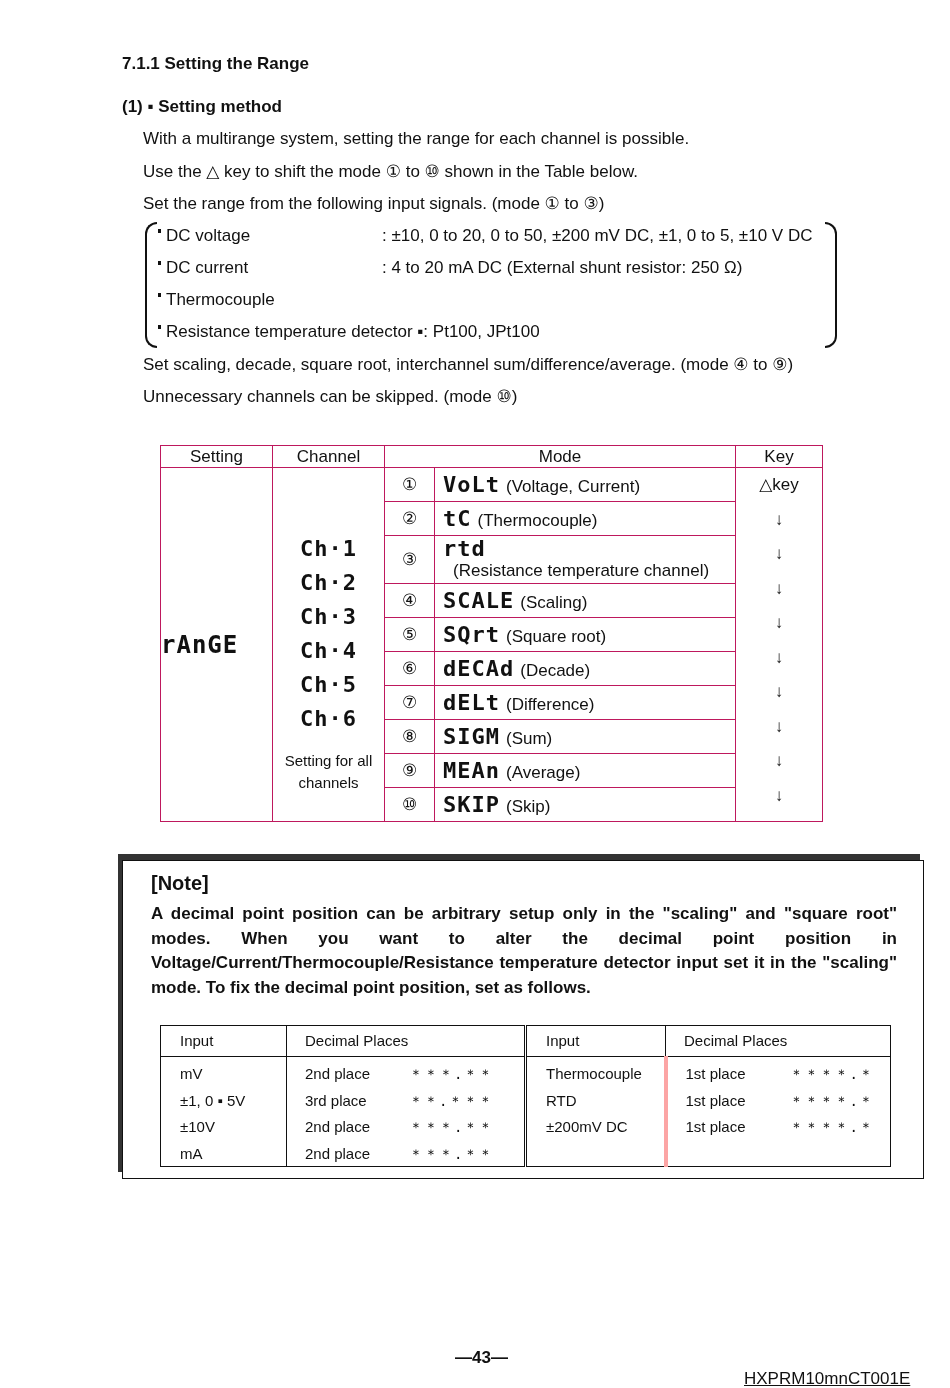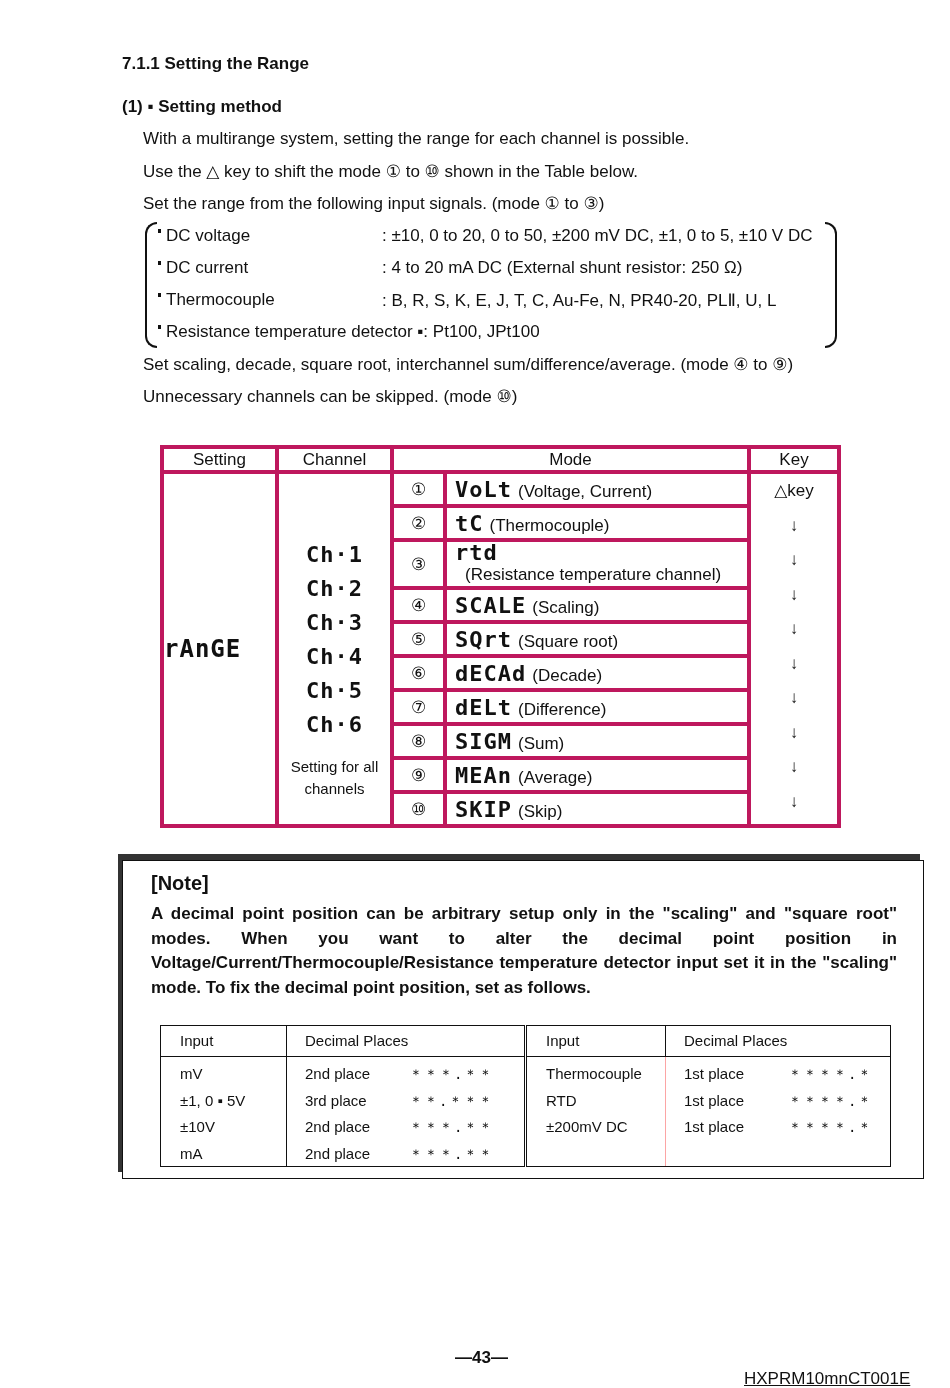--- a/index.html
+++ b/index.html
@@ -9,21 +9,21 @@
   .h2{left:122px;top:97px;font-size:17px;font-weight:bold;}
   .para{left:143px;font-size:17px;white-space:nowrap;}
   .sig{font-size:17px;white-space:nowrap;}
   .sig .lbl{position:absolute;left:166px;}
   .sig .val{position:absolute;left:348px;margin-left:34px;}
   .bullet{position:absolute;left:158px;width:3px;height:4px;background:#111;}
   .brace-l{left:145px;top:222px;width:10px;height:122px;border:2px solid #111;border-right:none;border-radius:12px 0 0 12px;}
   .brace-r{left:825px;top:222px;width:10px;height:122px;border:2px solid #111;border-left:none;border-radius:0 12px 12px 0;}
 
   table.range{position:absolute;left:160px;top:445px;border-collapse:collapse;font-size:17px;}
-  table.range td,table.range th{border:4px solid #be185d;padding:0;font-weight:normal;}
+  table.range td,table.range th{border:1px solid #be185d;padding:0;font-weight:normal;}
   table.range th{height:21px;text-align:center;}
   .seg{font-family:"DejaVu Sans Mono",monospace;font-weight:bold;letter-spacing:1px;font-size:22px;}
   .seg-range{font-size:24px;}
   .numc{text-align:center;width:49px;}
   .modec{padding-left:8px !important;width:292px;}
   .modec .desc{font-size:17px;font-family:"Liberation Sans",sans-serif;font-weight:normal;margin-left:6px;}
   .keyc{text-align:center;vertical-align:top;}
   .keylist div{height:34.5px;line-height:34px;}
   .chlist div{height:34px;line-height:34px;}
 
@@ -62,21 +62,20 @@
   <span class="val">: ±10, 0 to 20, 0 to 50, ±200 mV DC, ±1, 0 to 5, ±10 V DC</span>
 </div>
 <div class="abs sig" style="top:258px;left:0;width:950px;height:22px">
   <span class="bullet" style="top:3px"></span>
   <span class="lbl">DC current</span>
   <span class="val">: 4 to 20 mA DC (External shunt resistor: 250 Ω)</span>
 </div>
 <div class="abs sig" style="top:290px;left:0;width:950px;height:22px">
   <span class="bullet" style="top:3px"></span>
   <span class="lbl">Thermocouple</span>
-  <span class="val">: B, R, S, K, E, J, T, C, Au-Fe, N, PR40-20, PLⅡ, U, L</span>
 </div>
 <div class="abs sig" style="top:322px;left:0;width:755px;height:22px">
   <span class="bullet" style="top:3px"></span>
   <span class="lbl">Resistance temperature detector ▪: Pt100, JPt100</span>
 </div>
 
 <div class="abs para" style="top:354px">Set  scaling, decade, square root, interchannel sum/difference/average. (mode ④ to ⑨)</div>
 <div class="abs para" style="top:386px">Unnecessary channels can be skipped. (mode ⑩)</div>
 
 <table class="range">
@@ -188,21 +187,21 @@
       <div class="row"><span style="display:inline-block;width:104px">2nd place</span><span class="ast">＊＊＊.＊＊</span></div>
       <div class="row"><span style="display:inline-block;width:104px">3rd place</span><span class="ast">＊＊.＊＊＊</span></div>
       <div class="row"><span style="display:inline-block;width:104px">2nd place</span><span class="ast">＊＊＊.＊＊</span></div>
       <div class="row"><span style="display:inline-block;width:104px">2nd place</span><span class="ast">＊＊＊.＊＊</span></div>
     </td>
     <td class="c1" style="border-left:3px double #111;border-bottom:1px solid #111;padding-top:3px !important">
       <div class="row">Thermocouple</div>
       <div class="row">RTD</div>
       <div class="row">±200mV DC</div>
     </td>
-    <td class="c2" style="border-left:1px solid #fca5a5;border-right:1px solid #111;border-bottom:1px solid #111;padding-top:3px !important">
+    <td class="c2" style="border-left:4px solid #fca5a5;border-right:1px solid #111;border-bottom:1px solid #111;padding-top:3px !important">
       <div class="row"><span style="display:inline-block;width:104px">1st place</span><span class="ast">＊＊＊＊.＊</span></div>
       <div class="row"><span style="display:inline-block;width:104px">1st place</span><span class="ast">＊＊＊＊.＊</span></div>
       <div class="row"><span style="display:inline-block;width:104px">1st place</span><span class="ast">＊＊＊＊.＊</span></div>
     </td>
   </tr>
 </tbody>
   </table>
 
 <div class="abs pnum">—43—</div>
 <div class="abs docid">HXPRM10mnCT001E</div>

